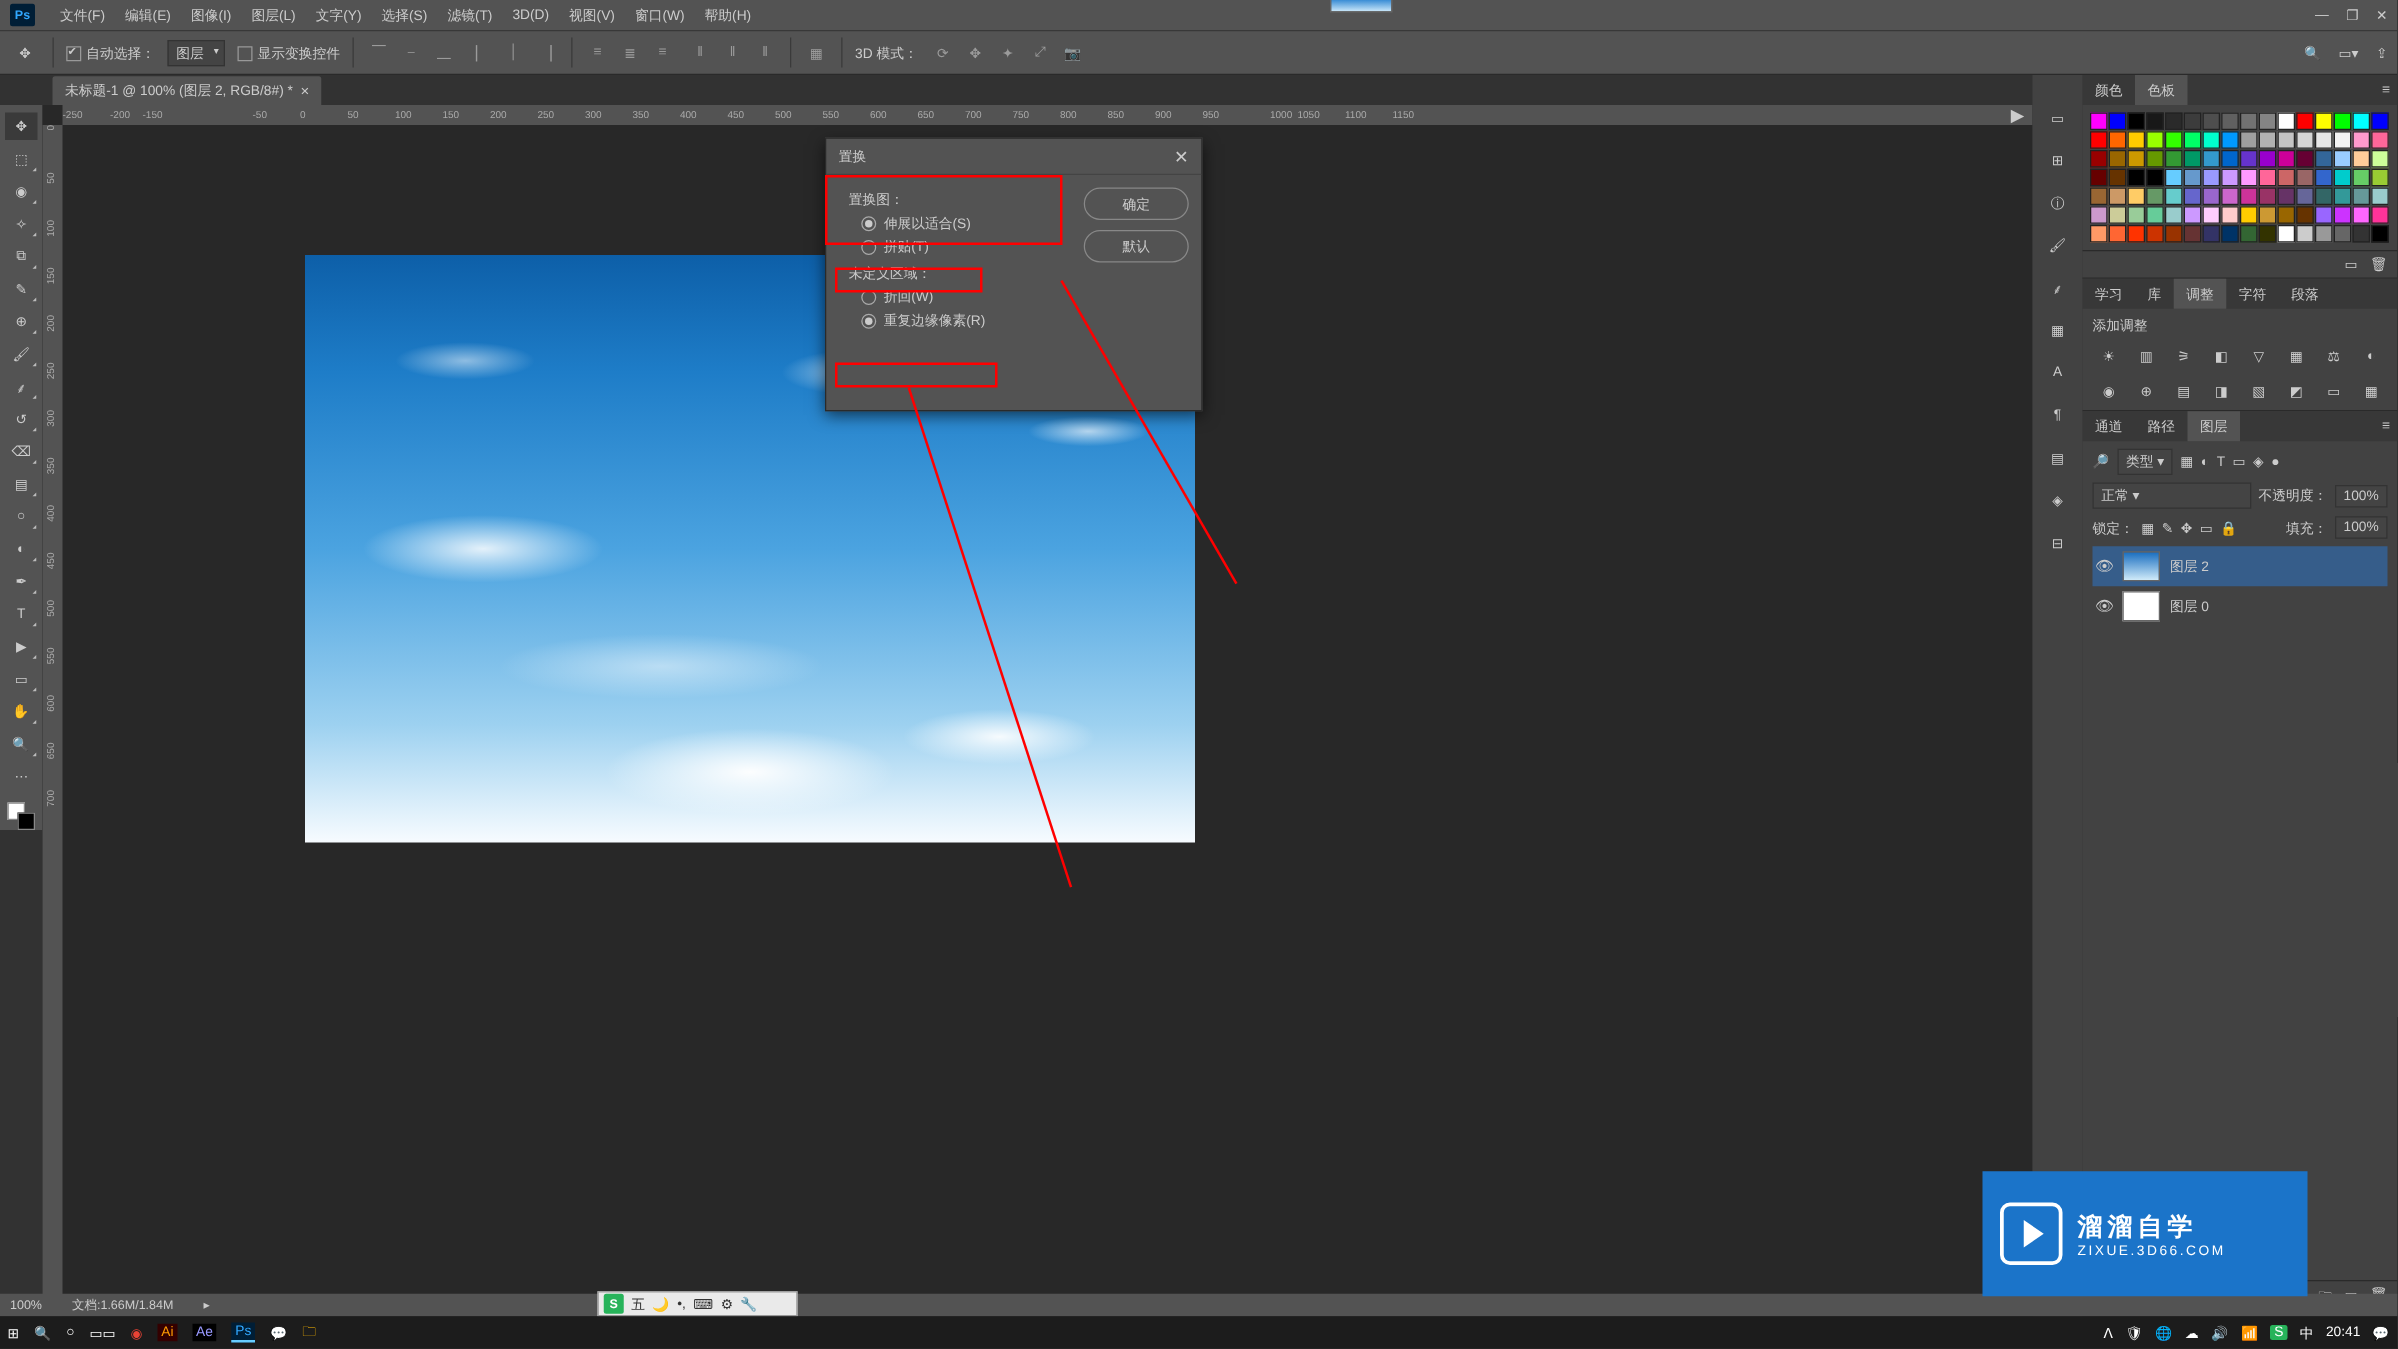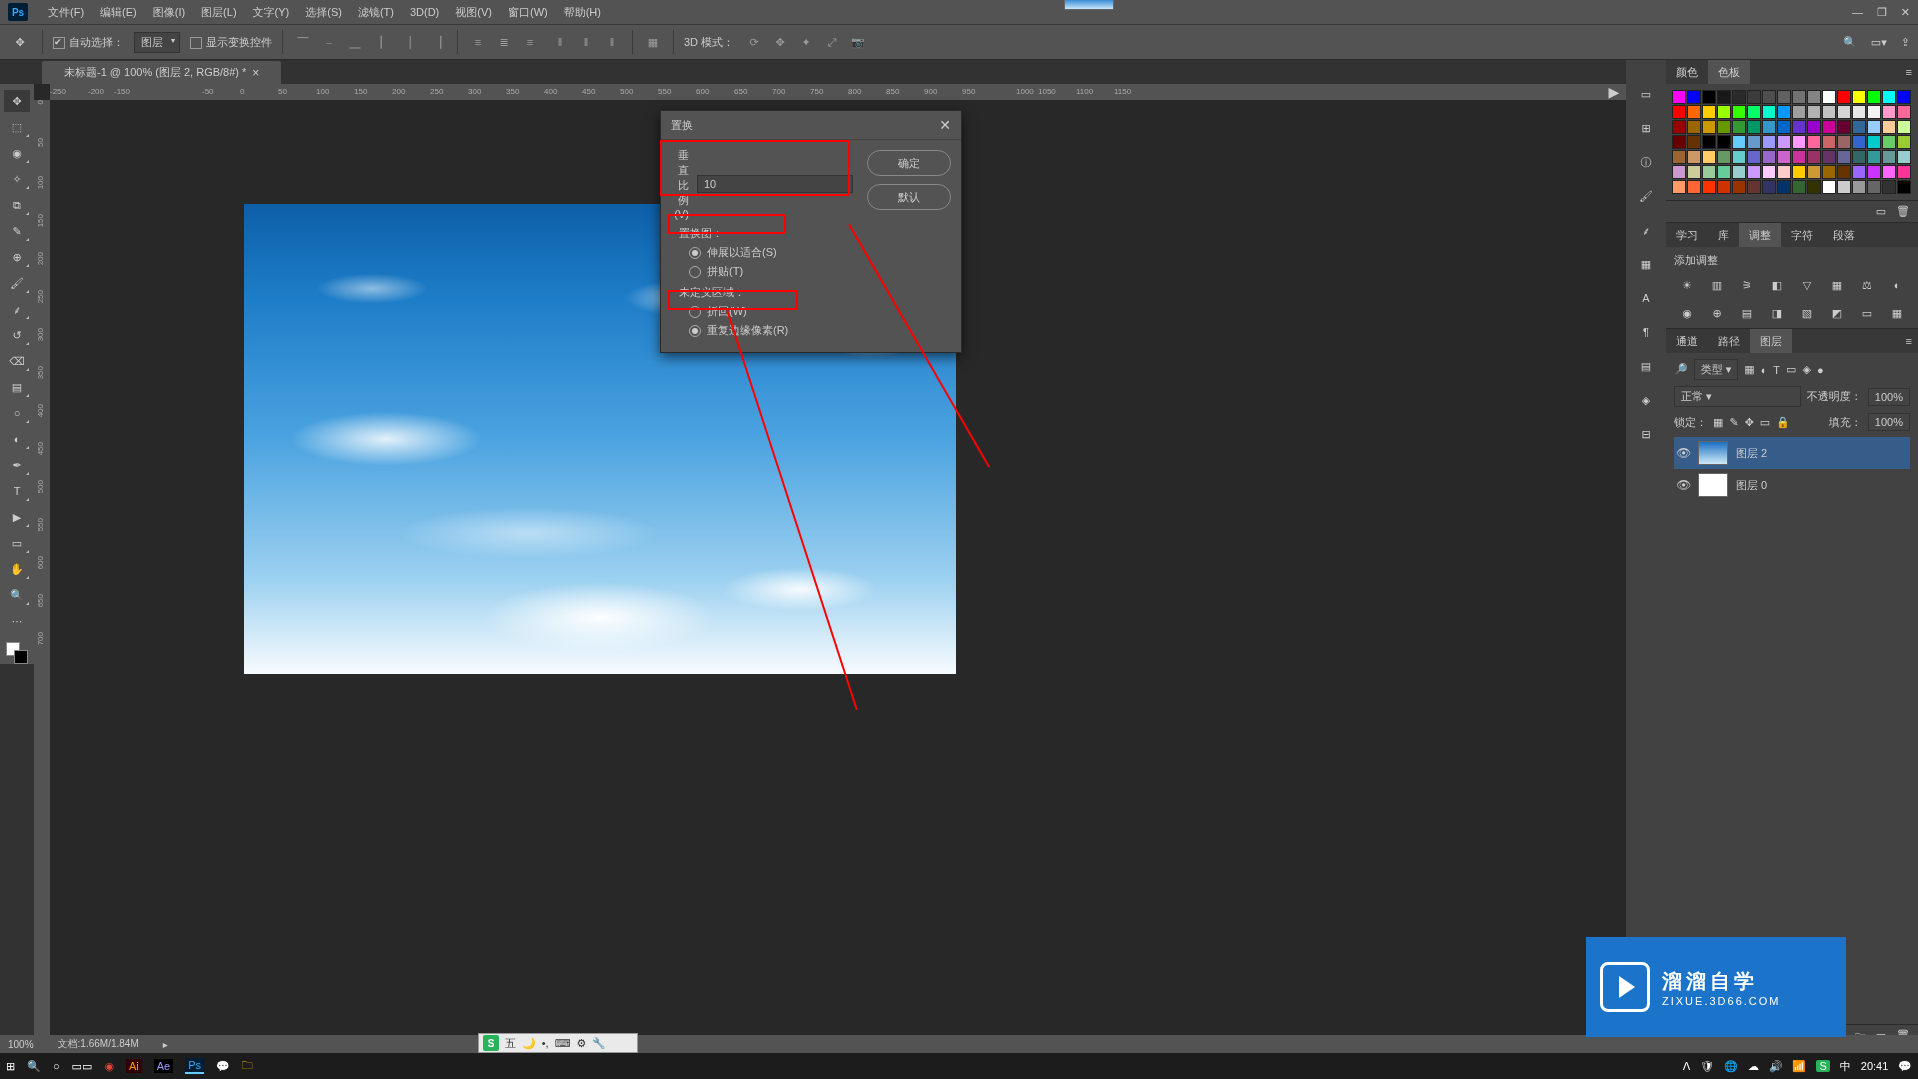--- a/index.html
+++ b/index.html
@@ -18,21 +18,21 @@
 .optbar .sep { width: 1px; height: 24px; background: #3a3a3a; }
 .optbar .select { background: #444; border: 1px solid #333; padding: 2px 16px 2px 6px; position: relative; }
 .optbar .chk { width: 12px; height: 12px; border: 1px solid #999; display: inline-block; margin-right: 4px; vertical-align: middle; }
 .optbar .chk.checked::after { content: "✔"; font-size: 9px; position: relative; top: -3px; left: 0; color: #ccc; }
 .optbar .align-group { display: flex; gap: 6px; }
 .optbar .align-btn { width: 20px; height: 20px; display: flex; align-items: center; justify-content: center; opacity: 0.6; }
 .optbar .right-icons { margin-left: auto; display: flex; gap: 14px; align-items: center; }
 
 
 .tabbar { height: 24px; background: #323232; display: flex; align-items: flex-end; padding-left: 42px; }
-.tabbar .tab { background: #535353; padding: 4px 22px; font-size: 11px; display: flex; align-items: center; gap: 6px; border-top-left-radius: 2px; border-top-right-radius: 2px; }
+.tabbar .tab { background: #535353; padding: 4px 10px; font-size: 11px; display: flex; align-items: center; gap: 6px; border-top-left-radius: 2px; border-top-right-radius: 2px; }
 .tabbar .tab .close { font-size: 12px; cursor: pointer; }
 
 
 .toolbox { position: absolute; left: 0; top: 84px; width: 34px; background: #535353; display: flex; flex-direction: column; align-items: center; padding-top: 6px; gap: 4px; }
 .toolbox .tool { width: 26px; height: 22px; display: flex; align-items: center; justify-content: center; position: relative; cursor: pointer; }
 .toolbox .tool.active { background: #3a3a3a; }
 .toolbox .tool::after { content: ""; position: absolute; right: 1px; bottom: 1px; width: 0; height: 0; border-left: 3px solid transparent; border-bottom: 3px solid #bbb; }
 .toolbox .tool.noarrow::after { display: none; }
 .toolbox .swatch { width: 22px; height: 22px; position: relative; margin-top: 6px; }
 .toolbox .swatch .fg { width: 14px; height: 14px; background: #fff; border: 1px solid #888; position: absolute; top: 0; left: 0; }
@@ -281,24 +281,20 @@
   </div>
 </div>
 
 <div class="dialog">
   <div class="titlebar">
     <span>置换</span>
     <span class="close">✕</span>
   </div>
   <div class="body">
     <div style="width:182px;">
-      <div class="row">
-        <label>垂直比例(V)</label>
-        <input type="text" value="10" style="">
-      </div>
       <div class="grouplbl">置换图：</div>
       <div class="radio-row">
           <span class="radio checked"></span>
           <span>伸展以适合(S)</span>
         </div>
       <div class="radio-row">
           <span class="radio"></span>
           <span>拼贴(T)</span>
         </div>
       <div class="grouplbl">未定义区域：</div>

